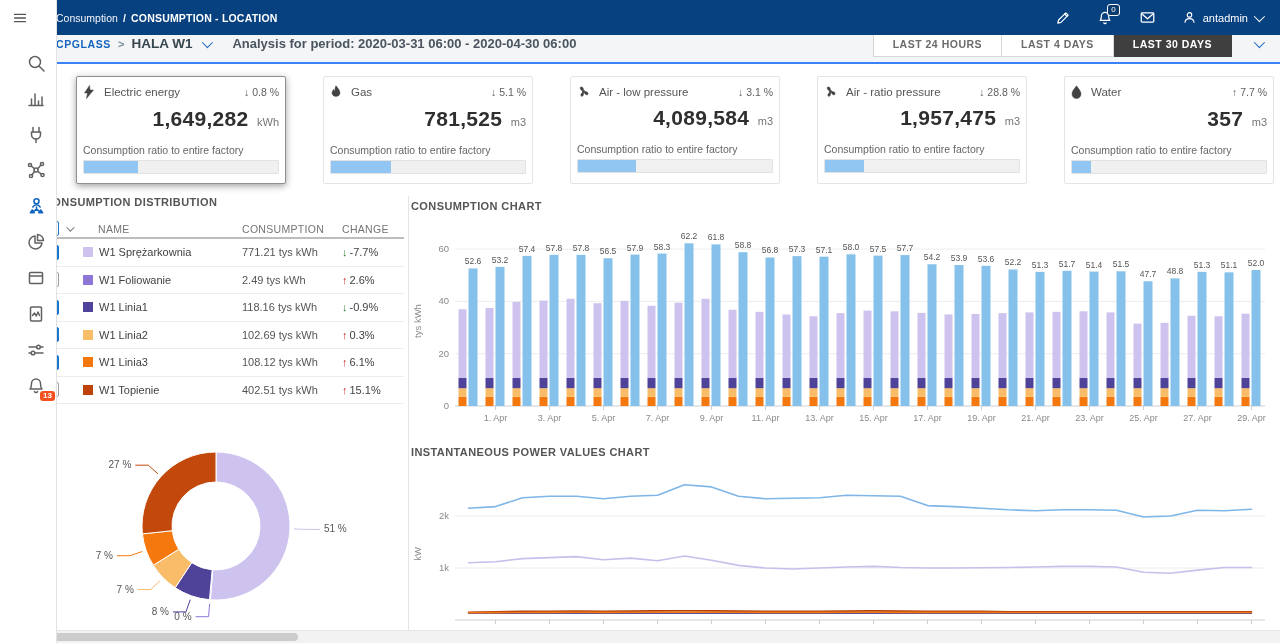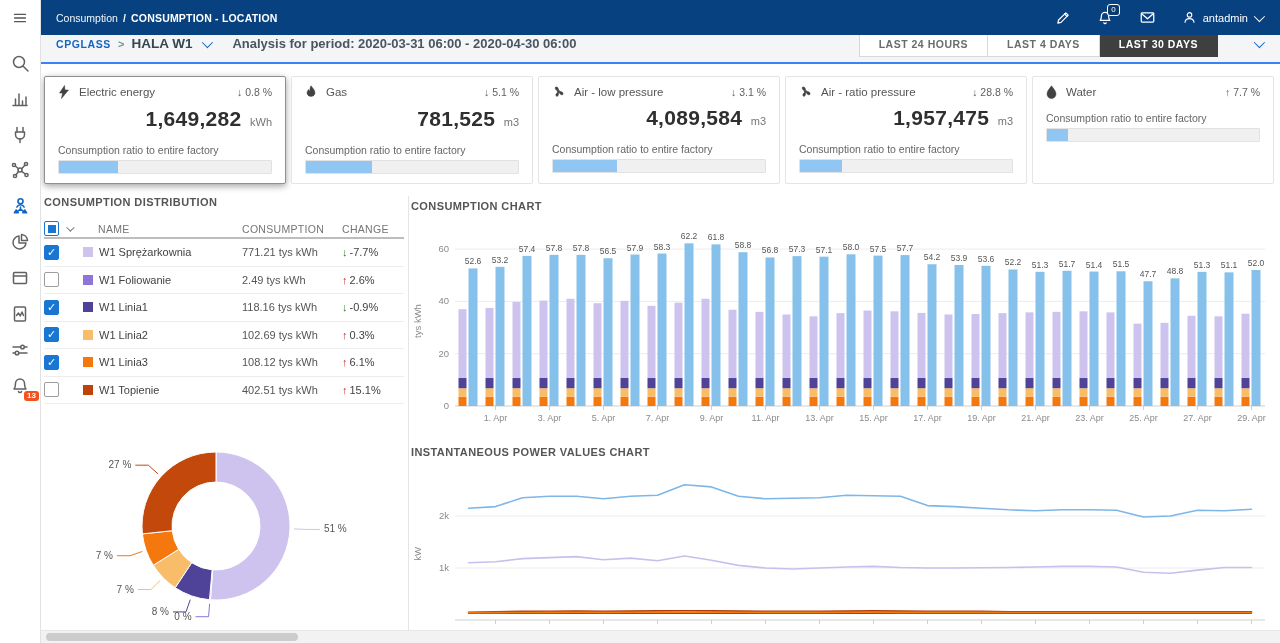--- a/index.html
+++ b/index.html
@@ -1,18 +1,18 @@
 <!DOCTYPE html>
 <html><head>
 <meta charset="utf-8">
 <style>
   html,body{margin:0;padding:0;background:#e8e8e8;}
   .app{position:relative;width:1280px;height:643px;background:#fff;font-family:"Liberation Sans",sans-serif;overflow:hidden;}
   
-  .sidebar{position:absolute;left:0;top:0;bottom:0;width:40px;background:#fff;border-right:1px solid #e2e2e2;z-index:5;}
+  .sidebar{position:absolute;left:16px;top:0;bottom:0;width:40px;background:#fff;border-right:1px solid #e2e2e2;z-index:5;}
   .side-icon{position:absolute;left:0;width:40px;height:34px;display:flex;align-items:center;justify-content:center;color:#616161;cursor:pointer;}
   .side-icon svg{stroke:#616161;fill:none;stroke-width:1.5;stroke-linecap:round;stroke-linejoin:round;}
   .side-icon.active svg{stroke:#1266c0;}
   .side-badge{position:absolute;right:1px;bottom:2px;background:#f4511e;color:#fff;font-size:8px;font-weight:bold;border-radius:3px;padding:1px 3px;line-height:1;}
   
   .navbar{position:absolute;left:40px;right:0;top:0;height:35px;background:#084180;display:flex;align-items:center;color:#fff;z-index:4;}
   .hamburger{position:absolute;left:0;top:0;width:40px;height:35px;background:#fff;display:flex;align-items:center;justify-content:center;z-index:6;cursor:pointer;}
   .crumb{margin-left:16px;font-size:10.5px;display:flex;align-items:center;gap:5px;}
   .crumb .sec{font-weight:400;opacity:.95;}
   .crumb .page{font-weight:bold;letter-spacing:.2px;}
@@ -22,28 +22,28 @@
   .nav-badge{position:absolute;top:-6px;right:-7px;background:#0a3a6e;border:1px solid #fff;color:#fff;font-size:8px;border-radius:3px;padding:0px 3px;line-height:1.3;}
   .user{display:flex;align-items:center;gap:6px;font-size:11px;cursor:pointer;}
   .chev{display:inline-block;width:7px;height:7px;border-right:1.5px solid currentColor;border-bottom:1.5px solid currentColor;transform:rotate(45deg) translateY(-2px);}
   
   .subheader{position:absolute;left:40px;right:0;top:25px;height:37px;background:#f4f5f6;border-bottom:2px solid #3b82f6;display:flex;align-items:center;}
   .site{color:#1565c0;font-size:10.5px;font-weight:bold;letter-spacing:.6px;margin-left:16px;cursor:pointer;}
   .crumb-sep{color:#78909c;font-size:11px;margin:0 7px;font-weight:bold;}
   .loc{color:#37474f;font-size:13.5px;font-weight:bold;}
   .loc-chev{color:#1565c0;margin-left:10px;cursor:pointer;}
   .analysis{color:#4a5560;font-size:13px;font-weight:bold;margin-left:22px;}
-  .ranges{margin-left:auto;display:flex;align-items:center;margin-right:14px;padding-left:12px;}
+  .ranges{margin-left:auto;display:flex;align-items:center;padding-left:12px;}
   .range-btn{height:27px;padding:0 19px;background:#fff;border:1px solid #d8d8d8;border-left-width:0;color:#6b6b6b;font-size:10.5px;font-weight:bold;letter-spacing:.5px;font-family:inherit;cursor:pointer;}
   .range-btn:first-child{border-left-width:1px;}
   .range-btn.active{background:#3f3f3f;border-color:#3f3f3f;color:#fff;}
   .collapse-chev{margin-left:22px;color:#1565c0;cursor:pointer;}
   
   .kpi-row{position:absolute;left:44px;right:6px;top:76px;display:flex;gap:5px;}
-  .kpi-card{flex:1;background:#fff;border:1px solid #e4e4e4;border-radius:2px;height:108px;box-sizing:border-box;padding:8px 13px;}
+  .kpi-card{flex:1;background:#fff;border:1px solid #e4e4e4;border-radius:2px;height:108px;box-sizing:border-box;padding:8px 6px;margin-left:32px;}
   .kpi-card.selected{border-color:#8f8f8f;box-shadow:0 2px 7px rgba(0,0,0,.38);}
   .kpi-head{display:flex;align-items:center;font-size:11.5px;color:#555;}
   .kpi-icon{margin-right:9px;display:flex;}
   .kpi-icon svg{stroke:#424242;fill:#424242;stroke-width:0.5;}
   .kpi-delta{margin-left:auto;font-size:10.5px;color:#616161;}
   .kpi-value-row{text-align:right;margin-top:8px;}
   .kpi-value{font-size:21px;font-weight:bold;color:#2f2f2f;letter-spacing:.3px;}
   .kpi-unit{font-size:11px;color:#757575;margin-left:4px;}
   .kpi-ratio{font-size:10.5px;color:#666;margin-top:13px;}
   .kpi-progress{height:12px;background:#f0f0f0;border:1px solid #e2e2e2;margin-top:4px;border-radius:1px;}
@@ -302,20 +302,24 @@
 
     <div class="kpi-card">
       <div class="kpi-head">
         <span class="kpi-icon">
             <svg width="11" height="14" viewBox="0 0 11 14">
               <path d="M5.5 0.8C7.8 4 10 6.3 10 9a4.5 4.5 0 0 1-9 0C1 6.3 3.2 4 5.5 0.8z"></path>
             </svg>
           </span>
         <span class="kpi-title">Water</span>
         <span class="kpi-delta">↑ 7.7 %</span>
+      </div>
+      <div class="kpi-value-row">
+        <span class="kpi-value">357</span>
+        <span class="kpi-unit">m3</span>
       </div>
       <div class="kpi-ratio">Consumption ratio to entire factory</div>
       <div class="kpi-progress">
           <div class="kpi-fill" style="width: 10%;"></div>
         </div>
     </div>
   </div>
 
   <div class="left-panel">
     <div class="panel-title">CONSUMPTION DISTRIBUTION</div>

